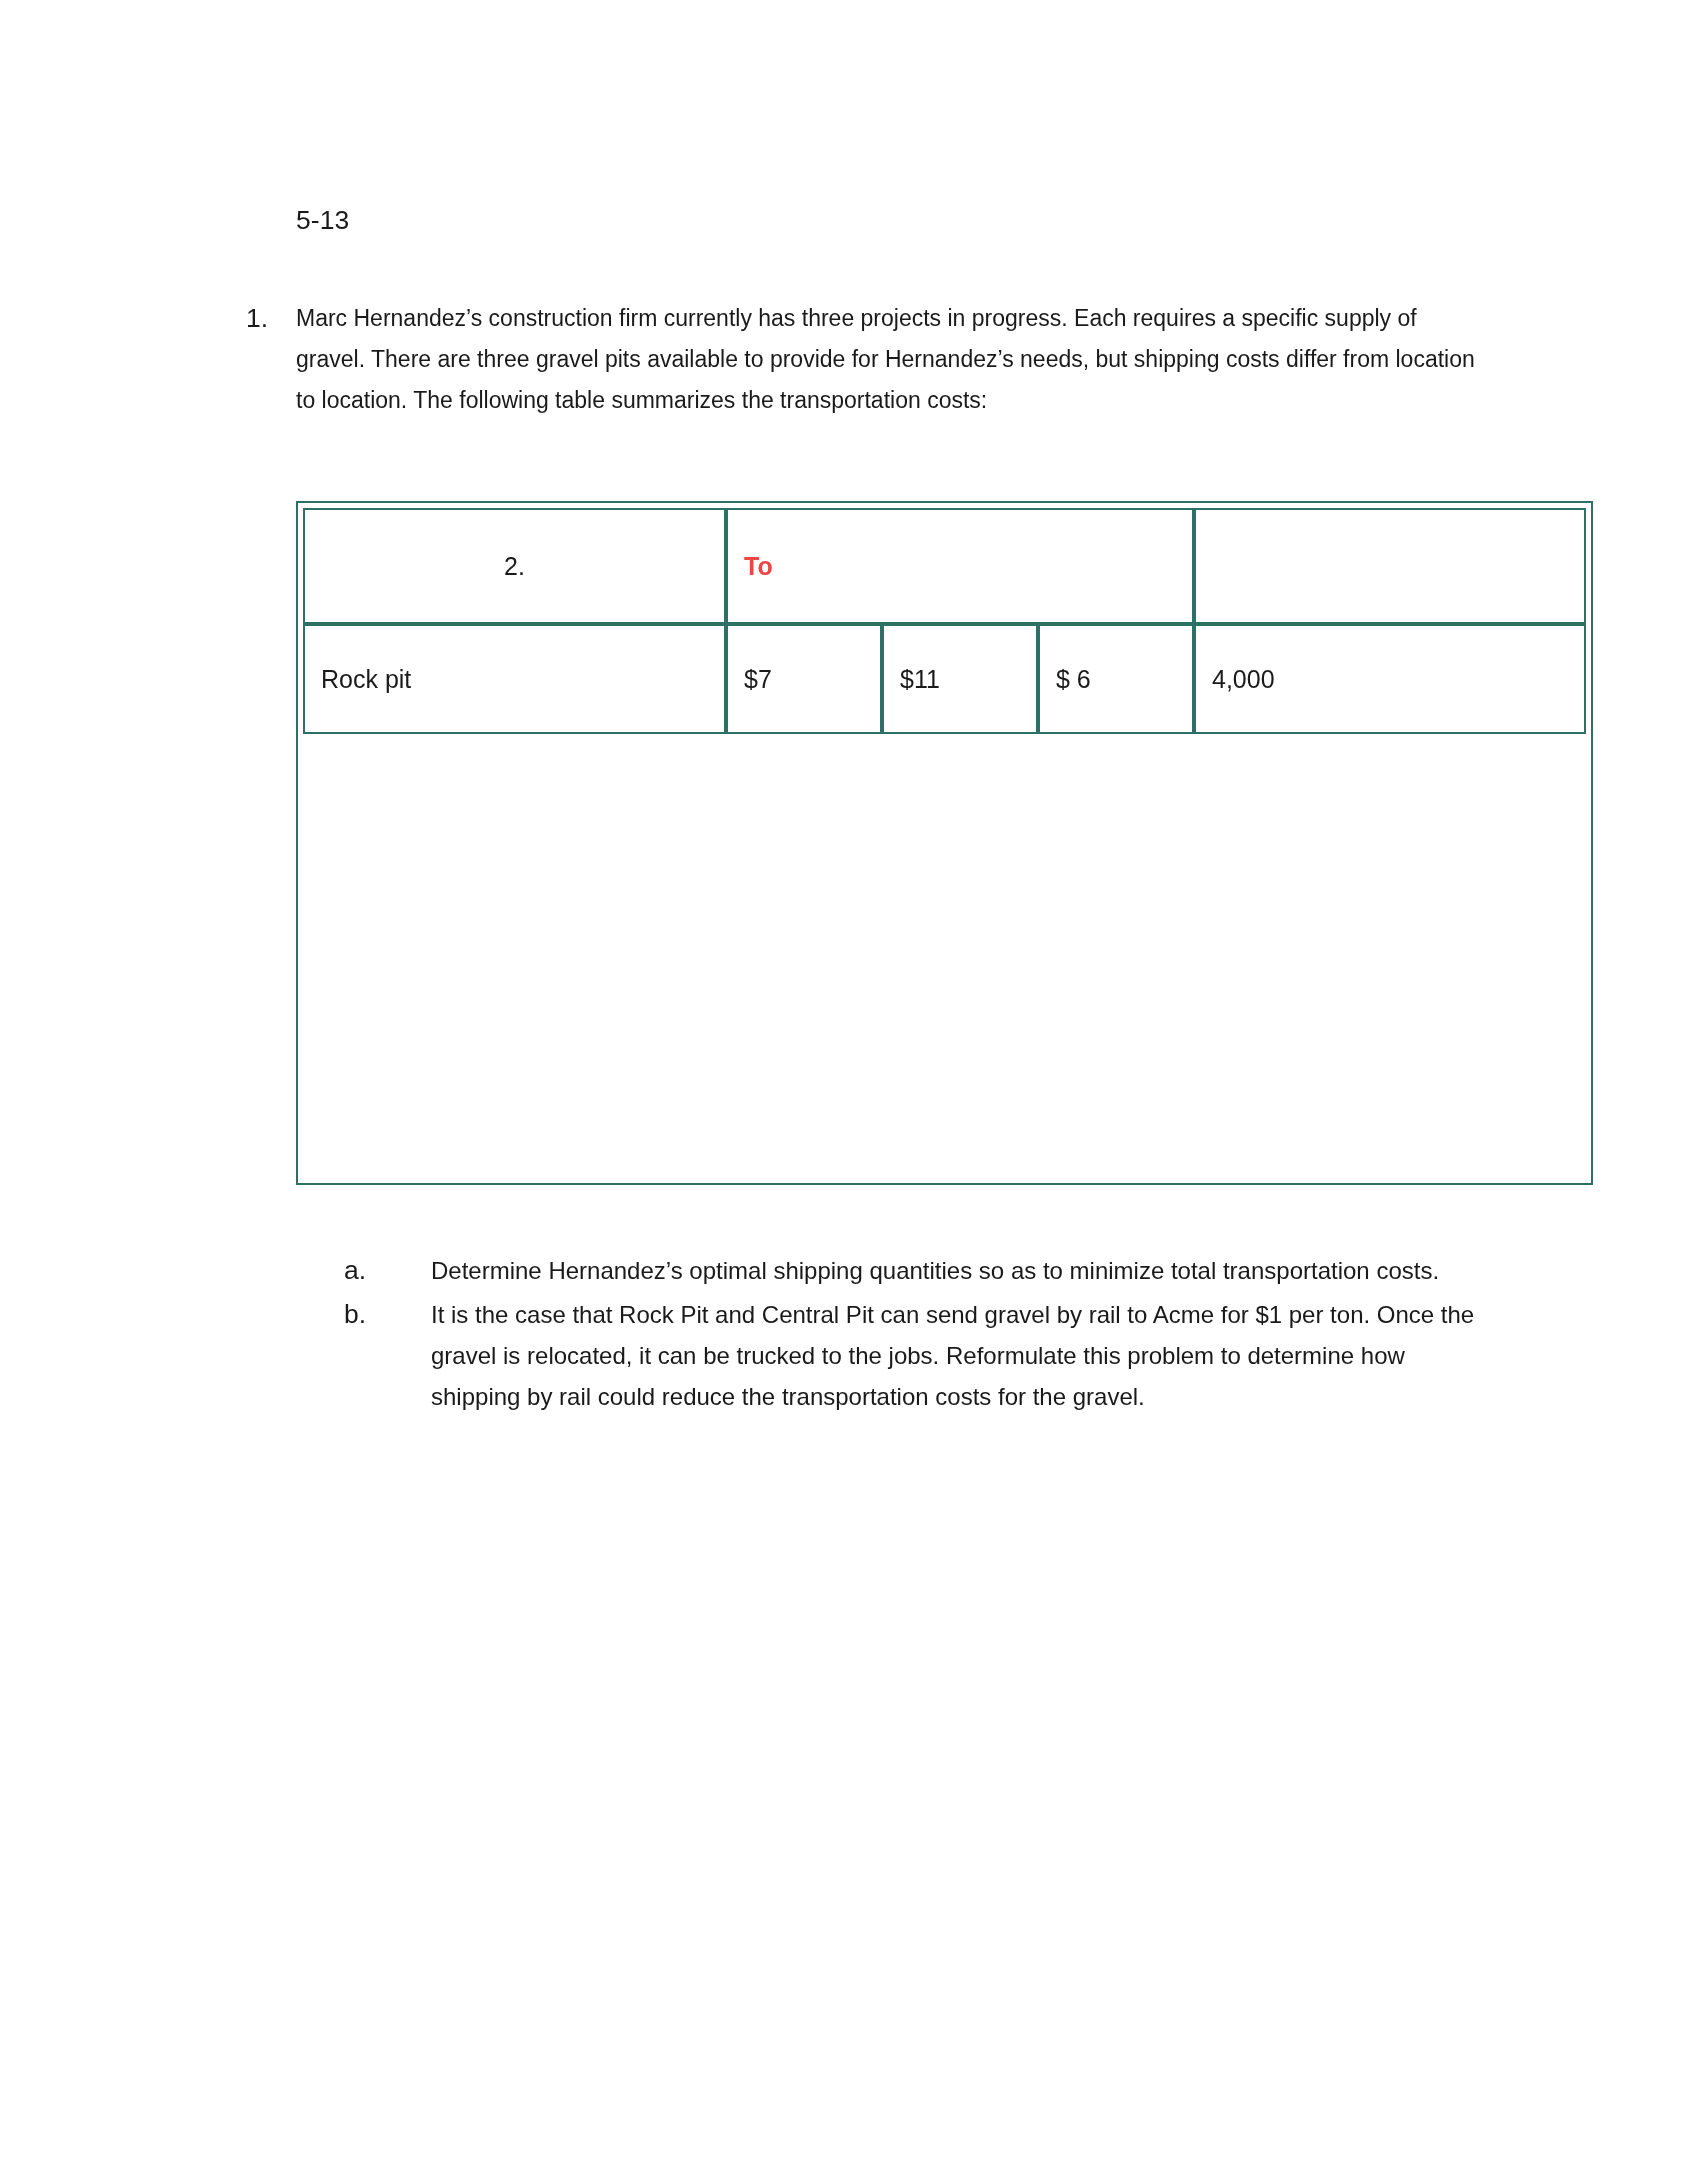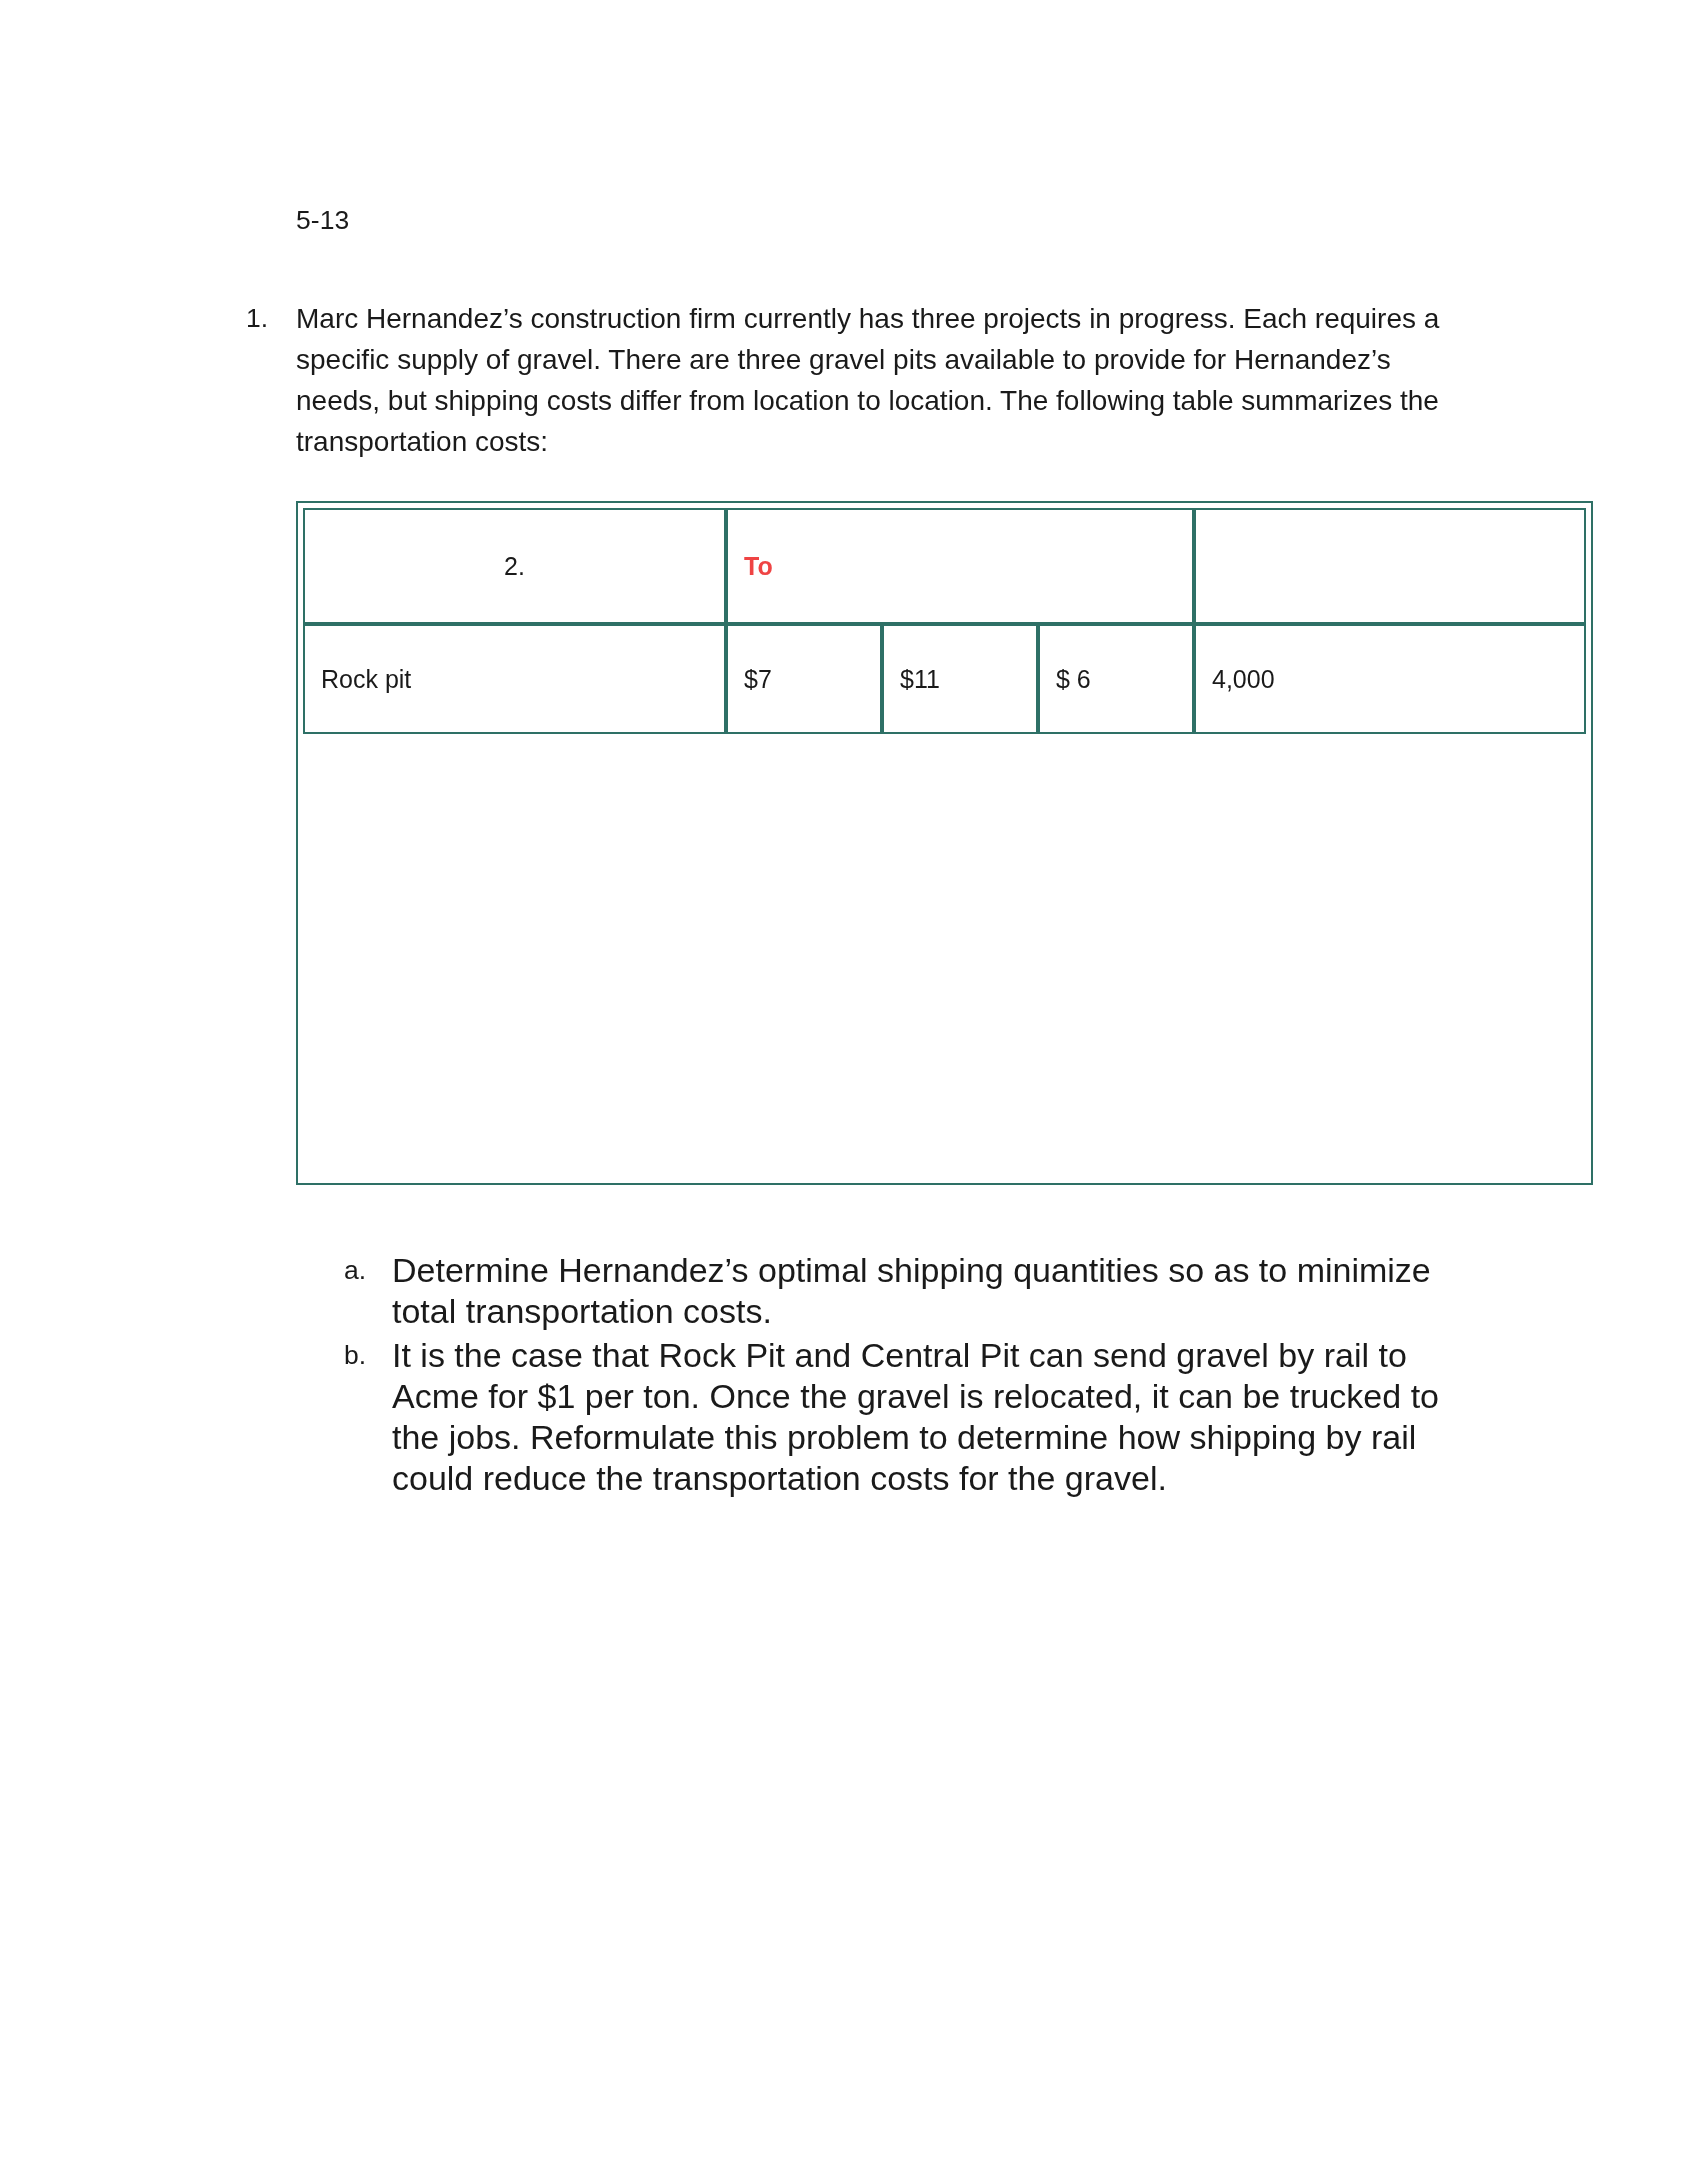--- a/index.html
+++ b/index.html
@@ -38,21 +38,21 @@
     display: flex;
     align-items: flex-start;
   }
   .problem-num {
     width: 50px;
     flex: 0 0 50px;
     font-size: 26.5px;
     line-height: 41px;
   }
   .problem-text {
-    font-size: 28px;
+    font-size: 23px;
     line-height: 41px;
     max-width: 1184px;
   }
   .table-wrap {
     position: absolute;
     left: 303px;
     top: 508px;
     width: 1283px;
   }
   table.cost-table {
@@ -105,23 +105,24 @@
     align-items: flex-start;
     margin-bottom: 2.6px;
   }
   .sub-letter {
     width: 48px;
     flex: 0 0 48px;
     font-size: 26.5px;
     line-height: 41px;
   }
   .sub-text {
-    font-size: 34px;
+    font-size: 24px;
     line-height: 41px;
     max-width: 1111px;
+    margin-left: 39px;
   }
 </style>
 </head>
 <body>
 
 <div class="page">
 
   <div class="page-label">5-13</div>
 
   <div class="problem">

